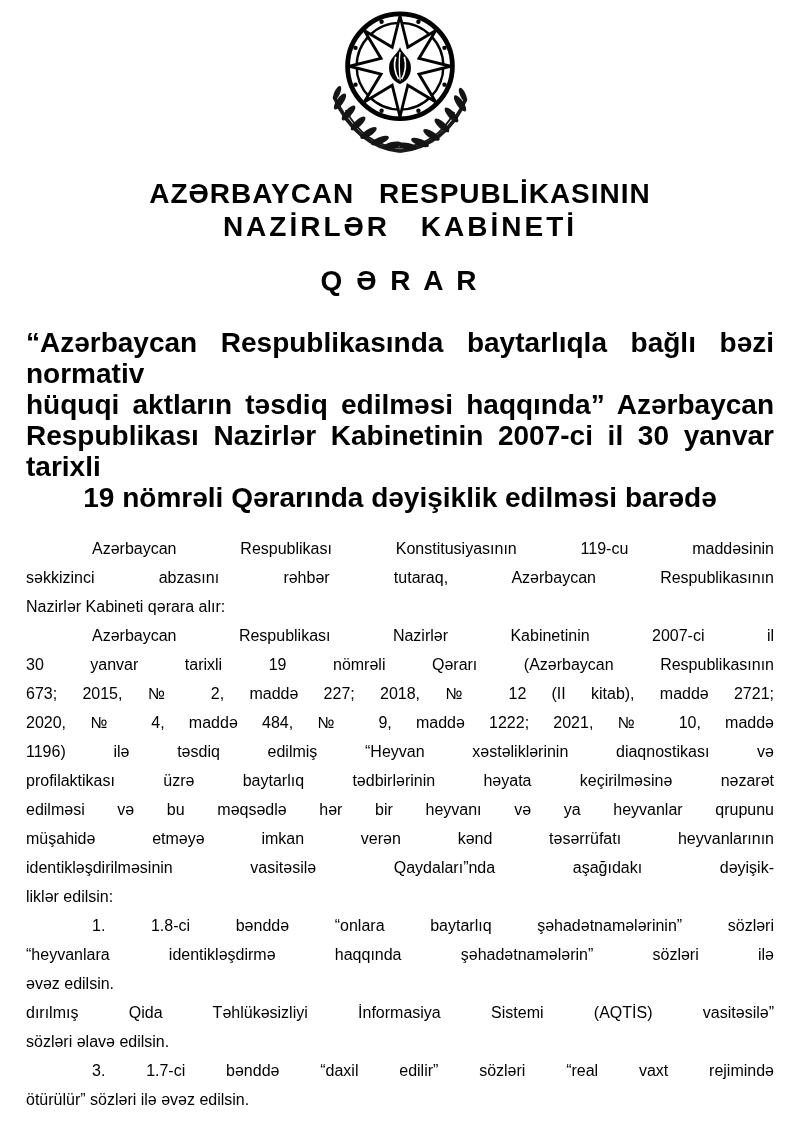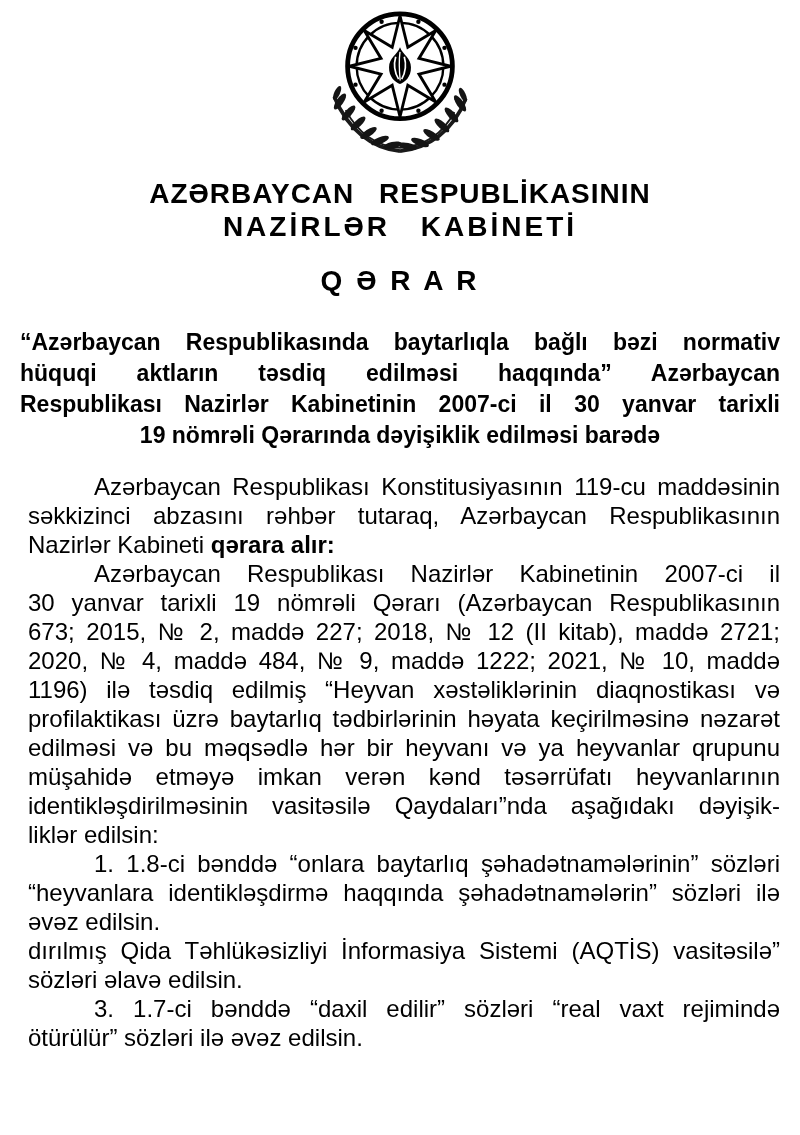--- a/index.html
+++ b/index.html
@@ -8,21 +8,21 @@
     background: #ffffff;
     font-family: "Liberation Sans", sans-serif;
     color: #000000;
     -webkit-font-smoothing: antialiased;
   }
   .page {
     position: relative;
     width: 800px;
     height: 1135px;
     box-sizing: border-box;
-    padding: 0 20px;
+    padding: 0 26px;
     overflow: hidden;
     background: #ffffff;
   }
   .emblem {
     display: block;
     margin: 5px auto 0 auto;
   }
   .org {
     margin-top: 19px;
     text-align: center;
@@ -36,45 +36,44 @@
     margin-top: 21px;
     text-align: center;
     font-weight: bold;
     font-size: 28px;
     line-height: 33px;
     letter-spacing: 3px;
   }
   .doc-title {
     margin-top: 30px;
     font-weight: bold;
-    font-size: 23px;
+    font-size: 28px;
     line-height: 31px;
   }
   .doc-body {
     margin-top: 21px;
-    font-size: 24px;
+    font-size: 16px;
     line-height: 29px;
-    margin-left: 8px;
   }
   .line {
     text-align: justify;
     text-align-last: justify;
     white-space: normal;
   }
   .line.last {
     text-align-last: left;
   }
   .doc-title .line.last {
     text-align: right;
     text-align-last: center;
   }
   .doc-body .line.first {
     text-indent: 66px;
   }
-  .line b { font-weight: bold; }
+  .line b { font-weight: normal; }
 </style>
 </head>
 <body>
 
 <div class="page">
 
   <svg class="emblem" width="162" height="153" viewBox="0 0 170 160" aria-hidden="true">
 
     <g>
       <path d="M16 96 C30 130, 55 150, 85 153" fill="none" stroke="#1a1a1a" stroke-width="4"></path>

